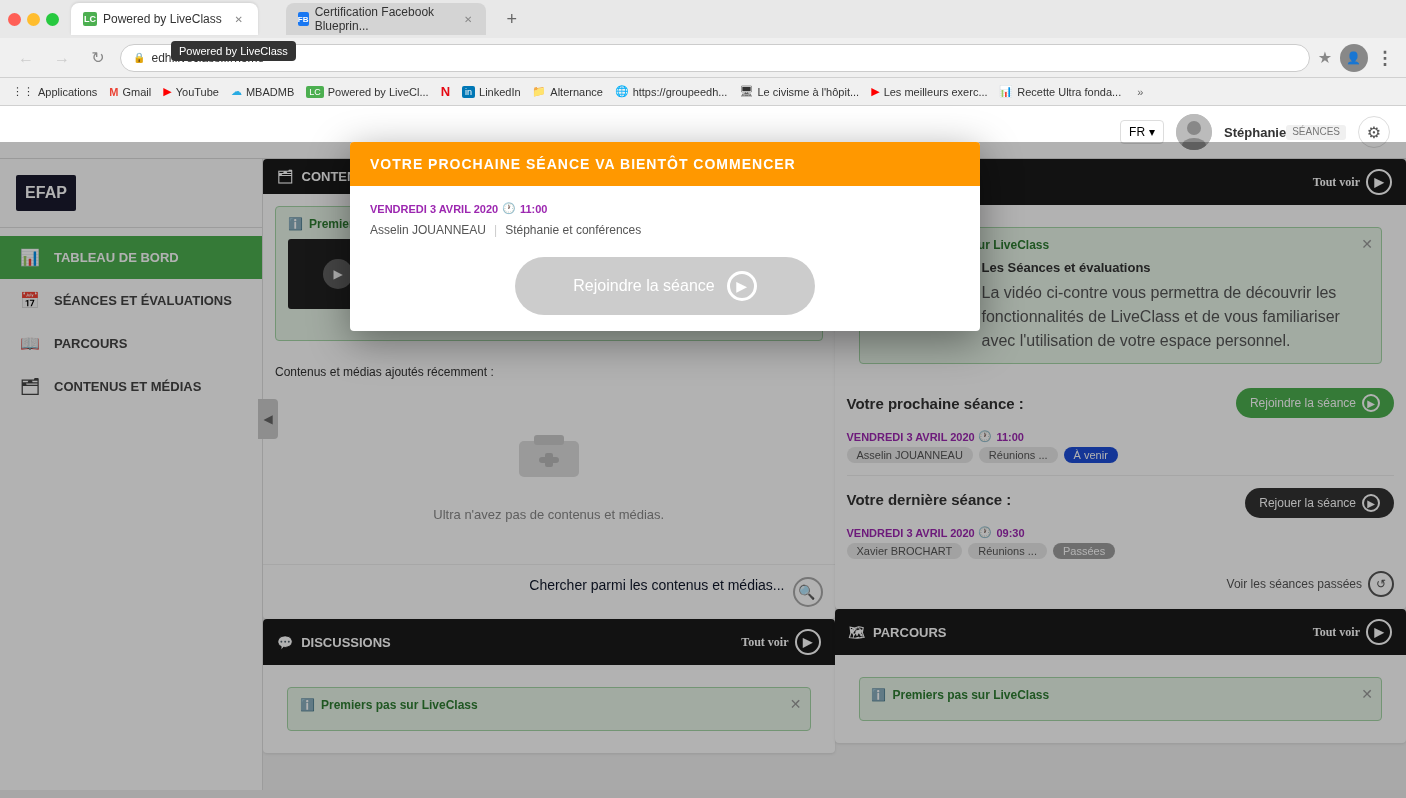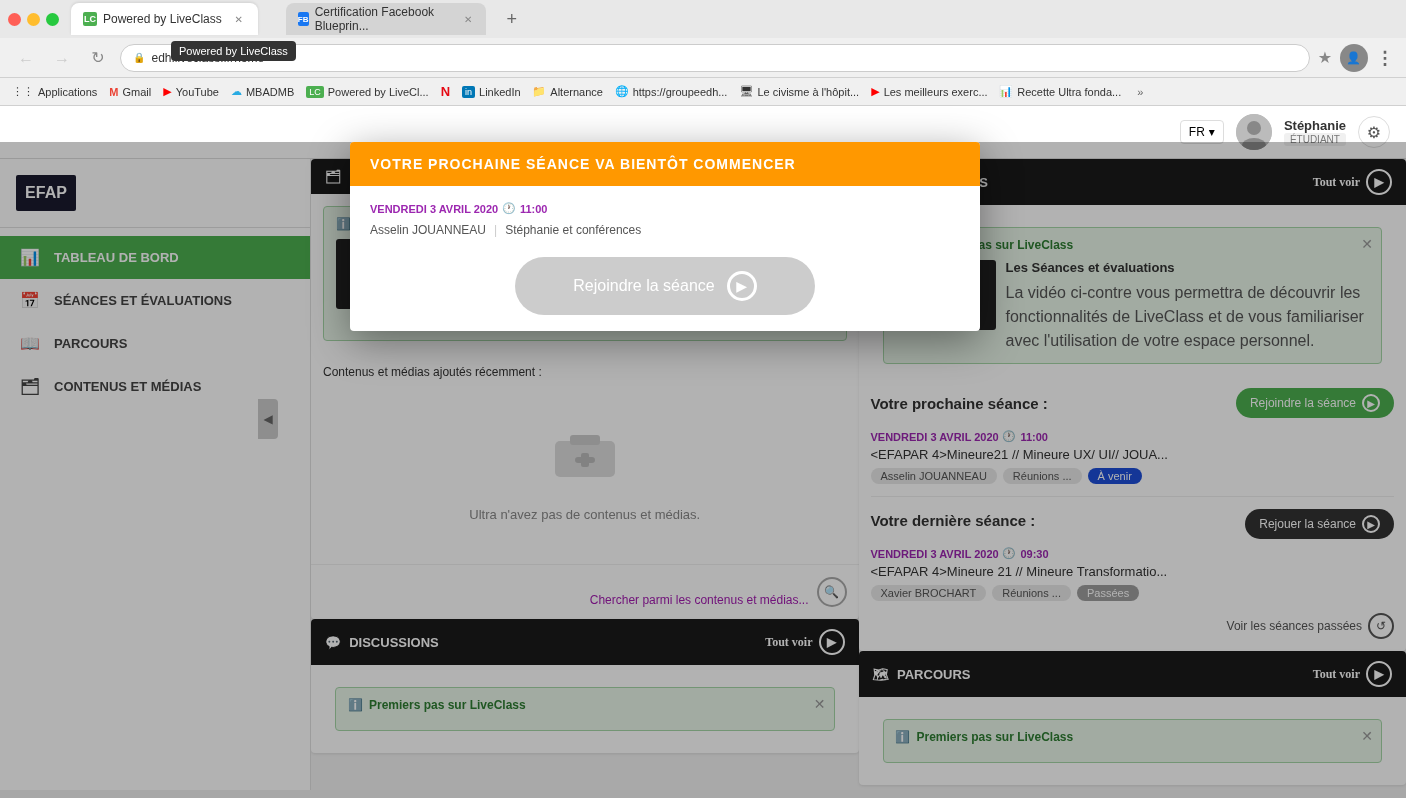--- a/index.html
+++ b/index.html
@@ -27,21 +27,21 @@
     .nav-account { width: 28px; height: 28px; border-radius: 50%; background: #888; display: flex; align-items: center; justify-content: center; color: white; font-size: 12px; }
     .nav-menu { color: #666; font-size: 18px; font-weight: bold; }
     .bookmarks-bar { display: flex; align-items: center; height: 28px; background: #f0f0f0; padding: 0 12px; gap: 12px; border-bottom: 1px solid #d0d0d0; font-size: 11px; color: #333; overflow: hidden; }
     .bookmark-item { display: flex; align-items: center; gap: 4px; white-space: nowrap; cursor: pointer; }
     .bm-more { color: #666; margin-left: 4px; }
 
     
     .tooltip { position: absolute; top: 38px; left: 100px; background: #333; color: #fff; font-size: 11px; padding: 4px 8px; border-radius: 4px; z-index: 9999; white-space: nowrap; }
 
     
-    .sidebar { width: 311px; background: #fff; border-right: 1px solid #e0e0e0; flex-shrink: 0; }
+    .sidebar { width: 263px; background: #fff; border-right: 1px solid #e0e0e0; flex-shrink: 0; }
     .sidebar-logo { padding: 16px; border-bottom: 1px solid #e0e0e0; }
     .efap-logo { background: #1a1a2e; color: #fff; font-weight: bold; font-size: 16px; width: 60px; height: 36px; display: flex; align-items: center; justify-content: center; border-radius: 2px; }
     .sidebar-nav { padding: 8px 0; }
     .sidebar-item { display: flex; align-items: center; padding: 12px 20px; gap: 14px; cursor: pointer; font-size: 13px; font-weight: 600; color: #444; }
     .sidebar-item.active { background: #4CAF50; color: white; }
     .sidebar-item .icon { font-size: 16px; width: 20px; text-align: center; }
     .sidebar-toggle { position: absolute; left: 258px; top: 50%; background: #ccc; width: 20px; height: 40px; display: flex; align-items: center; justify-content: center; cursor: pointer; color: #666; font-size: 12px; border-radius: 0 4px 4px 0; z-index: 10; }
 
     
     .card { background: #fff; border-radius: 4px; overflow: hidden; box-shadow: 0 1px 3px rgba(0,0,0,0.1); }
@@ -59,21 +59,21 @@
     .play-btn { width: 30px; height: 30px; background: rgba(255,255,255,0.3); border-radius: 50%; display: flex; align-items: center; justify-content: center; color: white; font-size: 12px; }
     .video-text { font-size: 16px; color: #555; line-height: 1.5; }
     .reply-link { display: flex; align-items: center; gap: 4px; font-size: 11px; color: #666; margin-top: 6px; cursor: pointer; }
 
     
     .contenus-section { padding: 12px; }
     .contenus-recently { font-size: 12px; color: #333; margin-bottom: 12px; }
     .empty-state { display: flex; flex-direction: column; align-items: center; justify-content: center; padding: 30px 0; color: #aaa; }
     .empty-icon { font-size: 60px; margin-bottom: 12px; color: #ccc; }
     .empty-text { font-size: 13px; color: #888; }
-    .search-footer { display: flex; justify-content: flex-end; align-items: flex-end; gap: 8px; padding: 12px; font-size: 12px; color: #a21caf; border-top: 1px solid #f0f0f0; }
+    .search-footer { display: flex; justify-content: flex-end; align-items: flex-start; gap: 8px; padding: 12px; font-size: 14px; color: #0f172a; border-top: 1px solid #f0f0f0; }
     .search-circle { width: 30px; height: 30px; border-radius: 50%; border: 2px solid #aaa; display: flex; align-items: center; justify-content: center; cursor: pointer; }
 
     
     .prochaine-section { padding: 12px; }
     .prochaine-header { display: flex; align-items: center; justify-content: space-between; margin-bottom: 12px; }
     .prochaine-title { font-size: 15px; font-weight: 600; color: #333; }
     .rejoindre-btn { background: #4CAF50; color: white; border: none; border-radius: 20px; padding: 6px 14px; font-size: 12px; cursor: pointer; display: flex; align-items: center; gap: 6px; }
     .rejoindre-btn-circle { width: 18px; height: 18px; border-radius: 50%; border: 2px solid white; display: flex; align-items: center; justify-content: center; font-size: 10px; }
     .session-date { font-size: 11px; font-weight: 700; color: #9c27b0; display: flex; align-items: center; gap: 4px; margin-bottom: 4px; }
     .clock-icon { font-size: 11px; }
@@ -99,21 +99,21 @@
     .modal-tag-plain { color: #555; }
     .modal-separator { color: #ccc; }
     .modal-join-btn { display: flex; justify-content: center; }
     .join-btn { background: #ccc; color: white; border: none; border-radius: 30px; padding: 14px 50px; font-size: 16px; cursor: pointer; display: flex; align-items: center; gap: 12px; min-width: 300px; justify-content: center; }
     .join-btn-circle { width: 30px; height: 30px; border-radius: 50%; border: 3px solid white; display: flex; align-items: center; justify-content: center; font-size: 14px; }
 
     .full-layout { display: flex; flex-direction: column; height: calc(798px - 114px); }
     .top-header { display: flex; align-items: center; background: #fff; border-bottom: 1px solid #ddd; padding: 8px 16px; justify-content: flex-end; gap: 12px; }
     .lang-selector { display: flex; align-items: center; gap: 4px; border: 1px solid #ddd; border-radius: 4px; padding: 4px 8px; font-size: 12px; cursor: pointer; }
     .user-avatar { width: 36px; height: 36px; border-radius: 50%; background: #bbb; display: flex; align-items: center; justify-content: center; overflow: hidden; }
-    .user-info { display: flex; flex-direction: column; }
+    .user-info { display: flex; flex-direction: row; }
     .user-name { font-size: 13px; font-weight: 600; color: #333; }
     .user-role { font-size: 10px; color: #777; background: #f0f0f0; padding: 1px 6px; border-radius: 3px; }
     .settings-btn { width: 32px; height: 32px; border-radius: 50%; border: 1px solid #ddd; display: flex; align-items: center; justify-content: center; cursor: pointer; font-size: 16px; color: #555; }
 
     .sbar-layout { display: flex; flex: 1; overflow: hidden; }
     .main-scroll { flex: 1; overflow-y: auto; background: #f2f2f2; }
     .grid-2col { display: grid; grid-template-columns: 1fr 1fr; gap: 0; }
     .grid-col { display: flex; flex-direction: column; gap: 0; }
 
     .derniere-row { display: flex; align-items: center; justify-content: space-between; margin-bottom: 8px; }
@@ -218,21 +218,21 @@
     </div>
     <div class="user-avatar">
       <svg width="36" height="36" viewBox="0 0 36 36">
           <circle cx="18" cy="18" r="18" fill="#bbb"></circle>
           <circle cx="18" cy="14" r="7" fill="#888"></circle>
           <ellipse cx="18" cy="32" rx="12" ry="8" fill="#888"></ellipse>
         </svg>
     </div>
     <div class="user-info">
       <span class="user-name">Stéphanie</span>
-      <span class="user-role">ÉTUDIANT</span>
+      <span class="user-role">SÉANCES</span>
     </div>
     <div class="settings-btn">⚙</div>
   </div>
 
   <div class="sbar-layout">
 
     <div class="sidebar">
       <div class="sidebar-logo">
         <div class="efap-logo">EFAP</div>
       </div>
@@ -375,42 +375,40 @@
                 <button class="rejoindre-btn">
                   <span>Rejoindre la séance</span>
                   <div class="rejoindre-btn-circle">▶</div>
                 </button>
               </div>
               <div class="session-date">
                 <span>VENDREDI 3 AVRIL 2020</span>
                 <span class="clock-icon">🕐</span>
                 <span>11:00</span>
               </div>
-              <div class="session-name">&lt;EFAPAR 4&gt;Mineure21 // Mineure UX/ UI// JOUA...</div>
               <div class="session-tags">
                 <span class="tag">Asselin JOUANNEAU</span>
                 <span class="tag">Réunions ...</span>
                 <span class="tag green">À venir</span>
               </div>
 
               <hr class="divider">
 
               <div class="derniere-row">
                 <div class="derniere-title">Votre dernière séance :</div>
                 <button class="rejouer-btn">
                   <span>Rejouer la séance</span>
                   <div class="rejoindre-btn-circle">▶</div>
                 </button>
               </div>
               <div class="session-date">
                 <span>VENDREDI 3 AVRIL 2020</span>
                 <span class="clock-icon">🕐</span>
                 <span>09:30</span>
               </div>
-              <div class="session-name">&lt;EFAPAR 4&gt;Mineure 21 // Mineure Transformatio...</div>
               <div class="session-tags">
                 <span class="tag">Xavier BROCHART</span>
                 <span class="tag">Réunions ...</span>
                 <span class="tag grey-dark">Passées</span>
               </div>
 
               <div class="voir-passees">
                 <span>Voir les séances passées</span>
                 <div class="voir-passees-circle">↺</div>
               </div>

